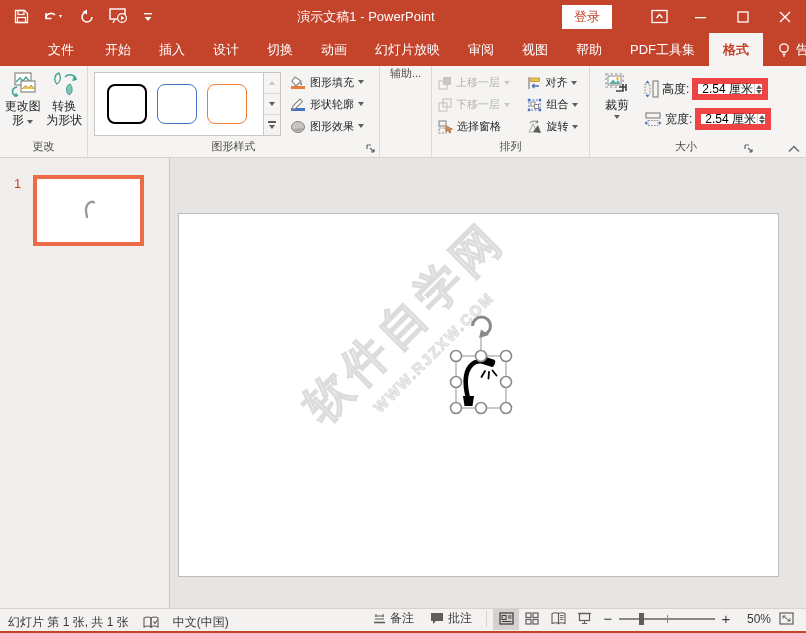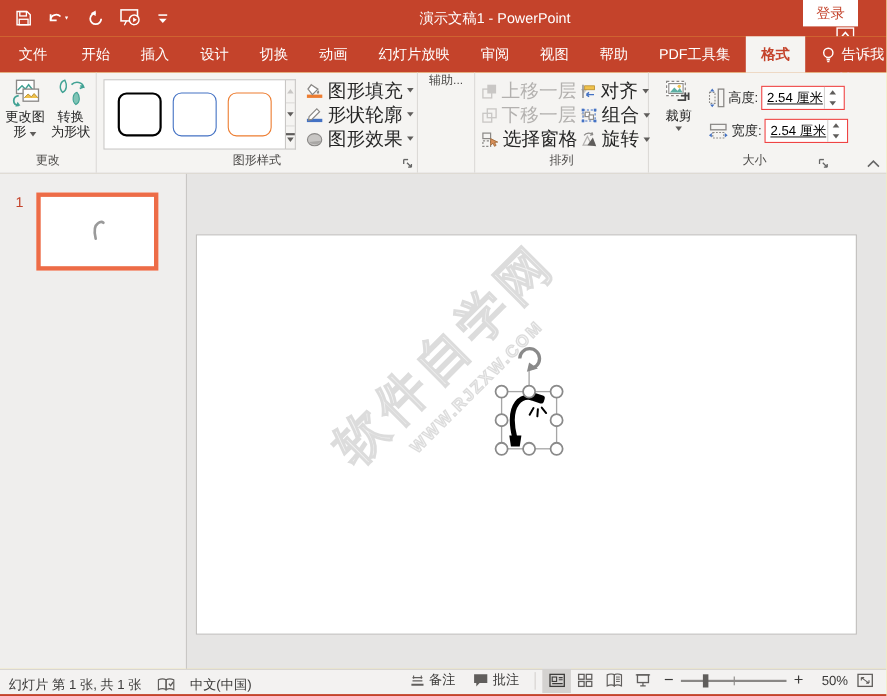--- a/index.html
+++ b/index.html
@@ -1,62 +1,62 @@
 <!DOCTYPE html>
 <html><head>
 <meta charset="utf-8">
 <style>
   * { margin:0; padding:0; box-sizing:border-box; }
   html,body { width:806px; height:633px; overflow:hidden; }
   body { font-family:"Liberation Sans","DejaVu Sans",sans-serif; font-size:12px; color:#262626; }
-  .app { width:806px; height:633px; display:flex; flex-direction:column; background:#fde047; }
+  .app { width:806px; height:633px; display:flex; flex-direction:column; background:#404040; }
 
   
   .titlebar { height:33px; background:#C4432B; display:flex; align-items:center; color:#fff; flex:none; }
   .qat { display:flex; align-items:center; gap:14px; padding-left:14px; width:170px; }
   .qat .qbtn { display:flex; align-items:center; cursor:default; }
   .title-center { flex:1; text-align:center; font-size:13px; color:#fff; }
-  .tb-right { display:flex; align-items:center; height:100%;flex-direction:column; }
+  .tb-right { display:flex; align-items:center; height:100%; }
   .signin-btn { background:#fff; color:#C4432B; font-size:13px; padding:3px 12px; margin-right:26px; cursor:default; }
   .winbtn { width:42px; height:33px; display:flex; align-items:center; justify-content:center; color:#fff; font-size:14px; }
 
   
   .tabrow { height:33px; background:#C4432B; display:flex; align-items:stretch; color:#fff; flex:none; font-size:13px; }
   .tab { display:flex; align-items:center; padding:0 14px; cursor:default; white-space:nowrap; }
-  .tab.file { padding:0 17px; }
+  .tab.file { padding:0 17px;margin-left:31px; }
   .tab.active { background:#F5F4F2; color:#C4432B; font-weight:bold; }
   .tabrow .spacer { flex:1; }
   .tab-extra { display:flex; align-items:center; gap:5px; padding:0 14px; white-space:nowrap; }
 
   
   .ribbon { height:92px; background:#F5F4F2; border-bottom:1px solid #D5D2CF; display:flex; flex:none; position:relative; }
   .grp { border-right:1px solid #DCDAD7; display:flex; flex-direction:column; height:100%; }
   .grp-body { flex:1; display:flex; padding:3px 3px 0 3px; }
   .grp-label { height:18px; font-size:11px; color:#4d4b49; text-align:center; position:relative; line-height:15px; }
   .bigbtn { display:flex; flex-direction:column; align-items:center; justify-content:flex-start; padding:2px 1px; cursor:default; font-size:12px; line-height:14px; text-align:center; }
-  .smallrow { display:flex; align-items:center; gap:4px; height:22px; padding:0 3px; cursor:default; font-size:17px; white-space:nowrap; }
+  .smallrow { display:flex; align-items:center; gap:4px; height:22px; padding:0 3px; cursor:default; font-size:11px; white-space:nowrap; }
   .smallrow.dis { color:#B3B1AF; }
   .crt { width:0; height:0; border-left:3px solid transparent; border-right:3px solid transparent; border-top:4px solid #5f5d5b; display:inline-block; }
   .crt.dis { border-top-color:#C9C7C5; }
   .gallery { background:#fff; border:1px solid #C9C7C5; height:64px; width:170px; display:flex; align-items:center; gap:10px; padding:0 12px; }
   .swatch { width:40px; height:40px; border-radius:8px; background:#fff; }
   .sw-black { border:2.2px solid #000; }
   .sw-blue  { border:1.8px solid #4472C4; }
   .sw-orange{ border:1.8px solid #ED7D31; }
   .gal-scroll { width:17px; height:64px; border:1px solid #C9C7C5; border-left:none; display:flex; flex-direction:column; }
   .gal-scroll > div { flex:1; display:flex; align-items:center; justify-content:center; border-bottom:1px solid #DDDBD9; }
   .gal-scroll > div:last-child { border-bottom:none; }
   .tri-up { width:0;height:0;border-left:3.5px solid transparent;border-right:3.5px solid transparent;border-bottom:4px solid #C9C7C5; }
   .tri-dn { width:0;height:0;border-left:3.5px solid transparent;border-right:3.5px solid transparent;border-top:4px solid #5f5d5b; }
   .more-bar { width:8px; height:1.6px; background:#5f5d5b; margin-bottom:1.5px; }
   .fillcol { display:flex; flex-direction:column; justify-content:center; padding-left:6px; }
   .dlg-launch { position:absolute; right:3px; bottom:3px; cursor:default; }
   .arr-col { display:flex; flex-direction:column; justify-content:center; }
   .spinrow { display:flex; align-items:center; gap:3px; height:26px; }
-  .spinbox { width:76px; height:22px; background:#fff; border:1px solid #ef4444; display:flex; align-items:center;text-decoration:underline; }
+  .spinbox { width:76px; height:22px; background:#fff; border:6px solid #ef4444; display:flex; align-items:center; }
   .spinbox input { border:none; outline:none; width:56px; font-size:12px; padding-left:4px; font-family:inherit; background:transparent; }
   .spinners { display:flex; flex-direction:column; width:14px; border-left:1px solid #D5D3D1; height:100%; }
   .spinners > div { flex:1; display:flex; align-items:center; justify-content:center; }
   .sp-up { width:0;height:0;border-left:3px solid transparent;border-right:3px solid transparent;border-bottom:4px solid #5f5d5b; }
   .sp-dn { width:0;height:0;border-left:3px solid transparent;border-right:3px solid transparent;border-top:4px solid #5f5d5b; }
   .collapse-btn { position:absolute; right:6px; bottom:4px; cursor:default; }
 
   
   .workspace { flex:1; display:flex; min-height:0; }
   .thumbs { width:170px; background:#EFEEED; border-right:1px solid #C9C7C5; position:relative; flex:none; }

